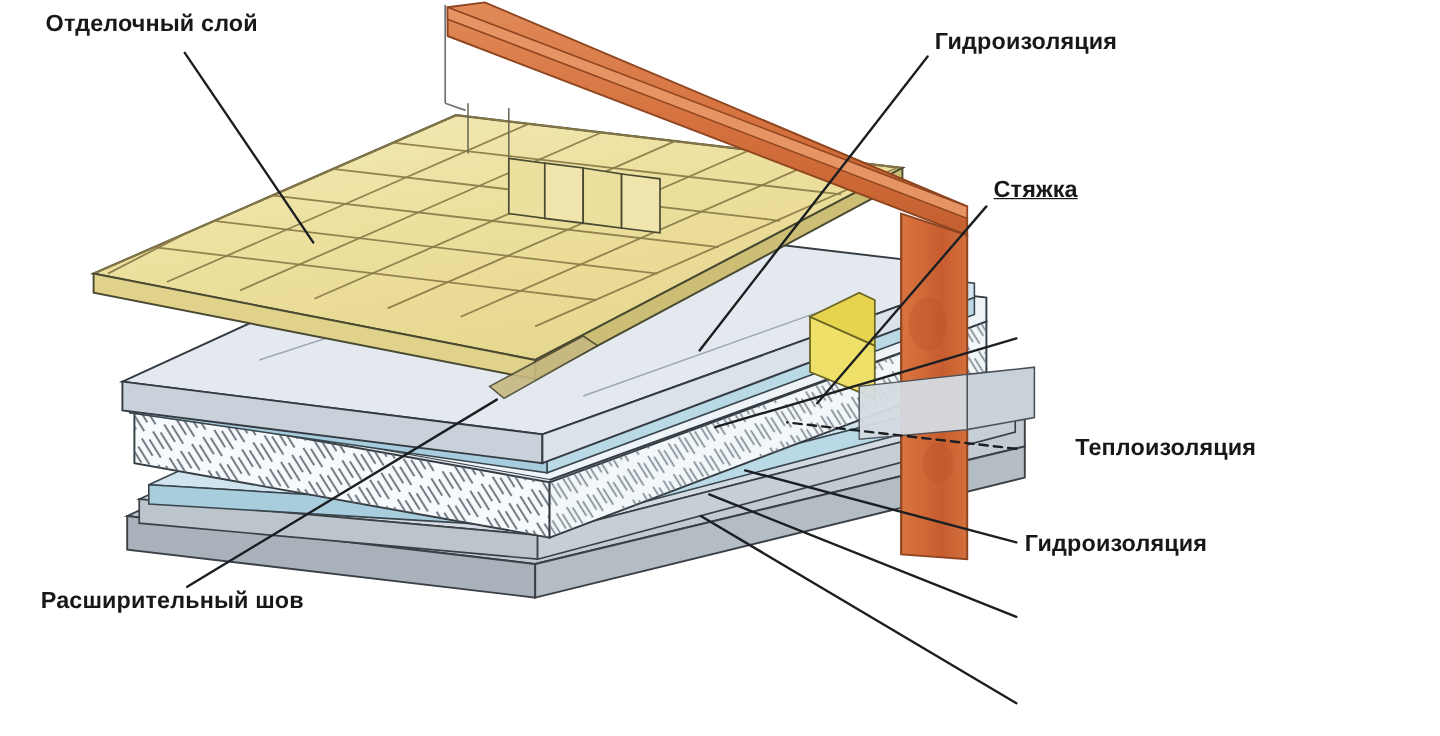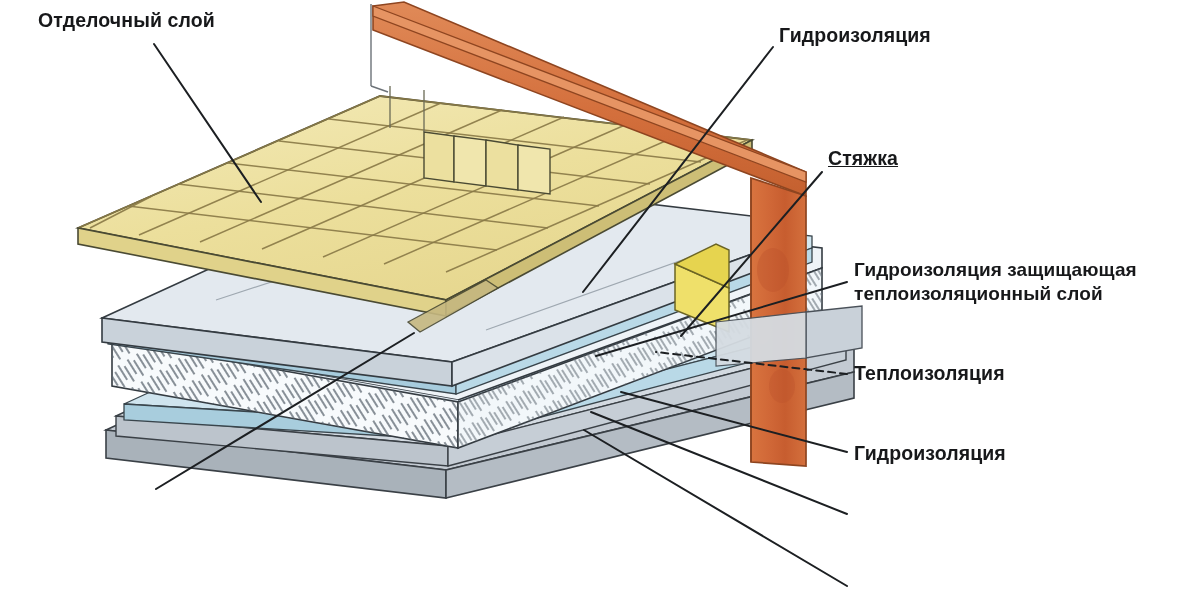--- a/index.html
+++ b/index.html
@@ -163,23 +163,22 @@
       <polyline points="140,489 398,333"></polyline>
     </g>
   </svg>
 
   <div class="lbl" style="left:22px;top:10px;">Отделочный слой</div>
 
   <div class="lbl" style="left:763px;top:25px;">Гидроизоляция</div>
 
   <div class="lbl" style="left:812px;top:148px;text-decoration:underline;">Стяжка</div>
 
-  <div class="lbl two small" style="left:838px;top:258px;">Гидроизоляция защищающая
-теплоизоляционный слой</div>
 
-  <div class="lbl" style="left:838px;top:363px;">Теплоизоляция</div>
+  <div class="lbl" style="left:838px;top:363px;padding-left:42px;">Теплоизоляция</div>
 
   <div class="lbl" style="left:838px;top:443px;">Гидроизоляция</div>
 
 
 
+  <div class="lbl" style="left:18px;top:491px;">Расширительный шов</div>
 
 </div>
 
 </body></html>

